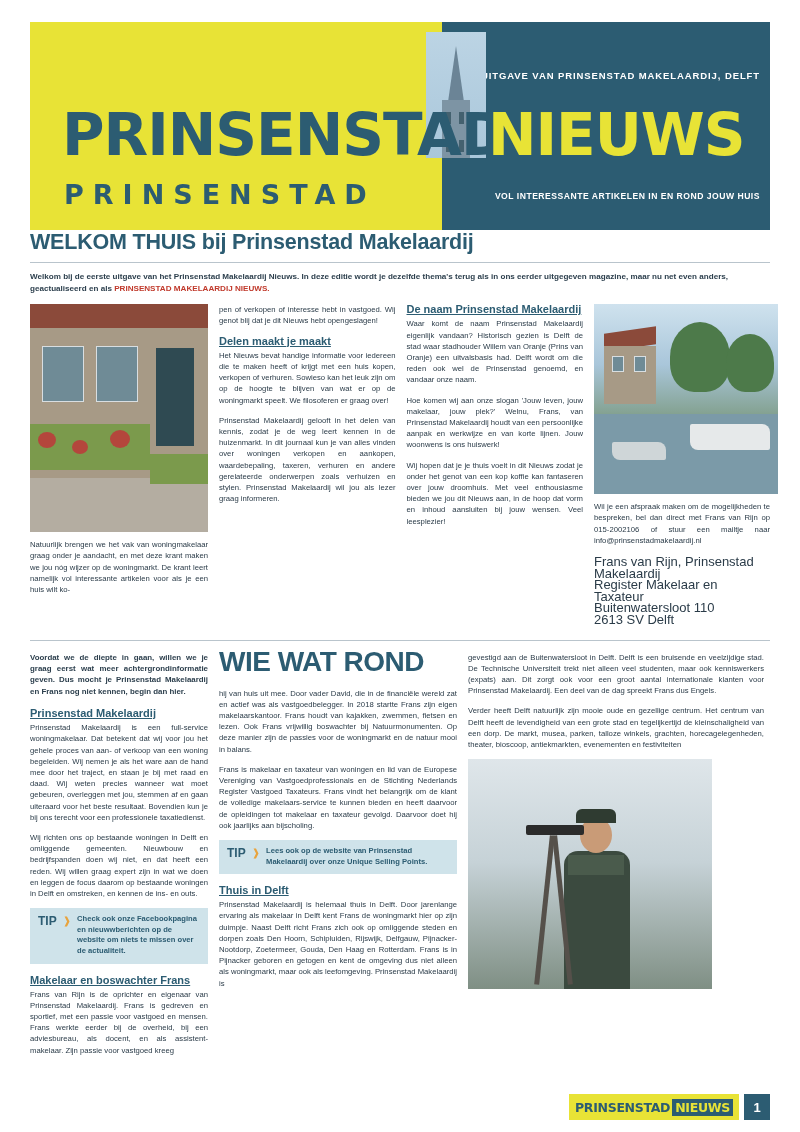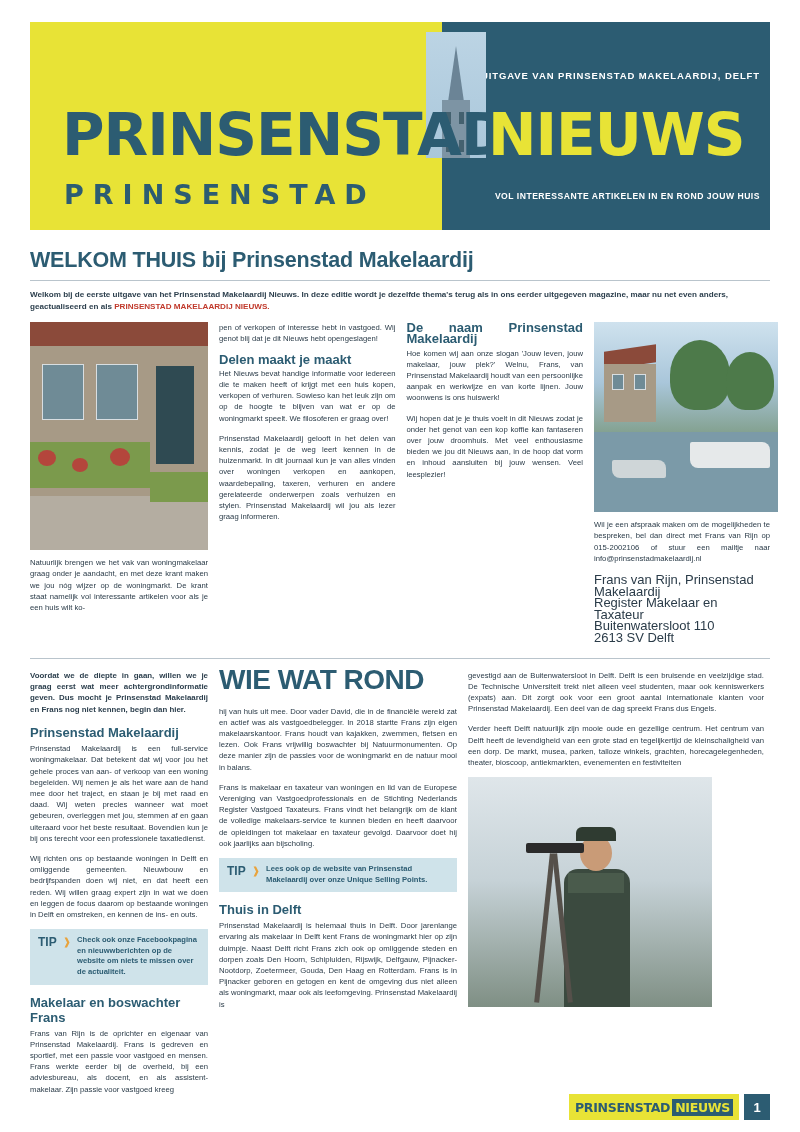--- a/index.html
+++ b/index.html
@@ -115,21 +115,20 @@
     position: absolute; left: 16px; top: 68px;
     width: 28px; height: 130px;
     background: #7d94a4;
   }
   .tower .win {
     position: absolute; width: 5px; height: 12px; background: #44616f;
   }
 
   
   .welcome {
-    margin-top: 18px;
   }
   .welcome h1 {
     margin: 0;
     font-size: 21.5px;
     font-weight: bold;
     color: #2c5c72;
     letter-spacing: -0.2px;
   }
   .welcome-rule {
     border-bottom: 1px solid #b9c4cc;
@@ -153,23 +152,24 @@
 
   .bodytext {
     font-size: 7.7px;
     line-height: 11.2px;
     text-align: justify;
     color: #2a3b48;
   }
   .bodytext p { margin: 0 0 9px 0; }
   .subhead {
     font-weight: bold;
-    font-size: 13px;
+    font-size: 11px;
     color: #2c5c72;
     margin: 0 0 3px 0;
+    text-decoration: underline;
   }
 
   
   .photo {
     position: relative;
     overflow: hidden;
     background: #cdd7dd;
   }
   .photo-house {
     width: 178px; height: 228px;
@@ -363,32 +363,33 @@
           <div class="ph-window" style="left:12px; top:42px; width:42px; height:56px;"></div>
           <div class="ph-window" style="left:66px; top:42px; width:42px; height:56px;"></div>
           <div class="ph-door" style="left:126px; top:44px; width:38px; height:98px;"></div>
           <div class="ph-flowers" style="left:0; top:120px; width:120px; height:46px;"></div>
           <div class="ph-flowers red" style="left:8px; top:128px; width:18px; height:16px; border-radius:50%;"></div>
           <div class="ph-flowers red" style="left:42px; top:136px; width:16px; height:14px; border-radius:50%;"></div>
           <div class="ph-flowers red" style="left:80px; top:126px; width:20px; height:18px; border-radius:50%;"></div>
           <div class="ph-path" style="left:0; top:174px; width:178px; height:54px;"></div>
           <div class="ph-flowers" style="left:120px; top:150px; width:58px; height:30px;"></div>
         </div>
-        <div class="caption">Natuurlijk brengen we het vak van woningmakelaar graag onder je aandacht, en met deze krant maken we jou nóg wijzer op de woningmarkt. De krant staat namelijk vol interessante artikelen voor als je een huis wilt ko-</div>
+        <div class="caption">Natuurlijk brengen we het vak van woningmakelaar graag onder je aandacht, en met deze krant maken we jou nóg wijzer op de woningmarkt. De krant leert namelijk vol interessante artikelen voor als je een huis wilt ko-</div>
       </div>
 
       <div class="col bodytext">
         <p>pen of verkopen of interesse hebt in vastgoed. Wij genot blij dat je dit Nieuws hebt opengeslagen!</p>
         <div class="subhead">Delen maakt je maakt</div>
         <p>Het Nieuws bevat handige informatie voor iedereen die te maken heeft of krijgt met een huis kopen, verkopen of verhuren. Sowieso kan het leuk zijn om op de hoogte te blijven van wat er op de woningmarkt speelt. We filosoferen er graag over!</p>
         <p>Prinsenstad Makelaardij gelooft in het delen van kennis, zodat je de weg leert kennen in de huizenmarkt. In dit journaal kun je van alles vinden over woningen verkopen en aankopen, waardebepaling, taxeren, verhuren en andere gerelateerde onderwerpen zoals verhuizen en stylen. Prinsenstad Makelaardij wil jou als lezer graag informeren.</p>
       </div>
 
       <div class="col bodytext">
         <div class="subhead">De naam Prinsenstad Makelaardij</div>
+        <p>Waar komt de naam Prinsenstad Makelaardij eigenlijk vandaan? Historisch gezien is Delft de stad waar stadhouder Willem van Oranje (Prins van Oranje) een uitvalsbasis had. Delft wordt om die reden ook wel de Prinsenstad genoemd, en vandaar onze naam.</p>
         <p>Hoe komen wij aan onze slogan 'Jouw leven, jouw makelaar, jouw plek?' Welnu, Frans, van Prinsenstad Makelaardij houdt van een persoonlijke aanpak en werkwijze en van korte lijnen. Jouw woonwens is ons huiswerk!</p>
         <p>Wij hopen dat je je thuis voelt in dit Nieuws zodat je onder het genot van een kop koffie kan fantaseren over jouw droomhuis. Met veel enthousiasme bieden we jou dit Nieuws aan, in de hoop dat vorm en inhoud aansluiten bij jouw wensen. Veel leesplezier!</p>
       </div>
 
       <div class="col wide">
         <div class="photo photo-canal">
           <div class="ph-roof" style="left:10px; top:26px; width:52px; height:18px; transform:skewY(-8deg);"></div>
           <div class="ph-wall" style="left:10px; top:42px; width:52px; height:58px;"></div>
           <div class="ph-window" style="left:18px; top:52px; width:12px; height:16px;"></div>
           <div class="ph-window" style="left:40px; top:52px; width:12px; height:16px;"></div>

